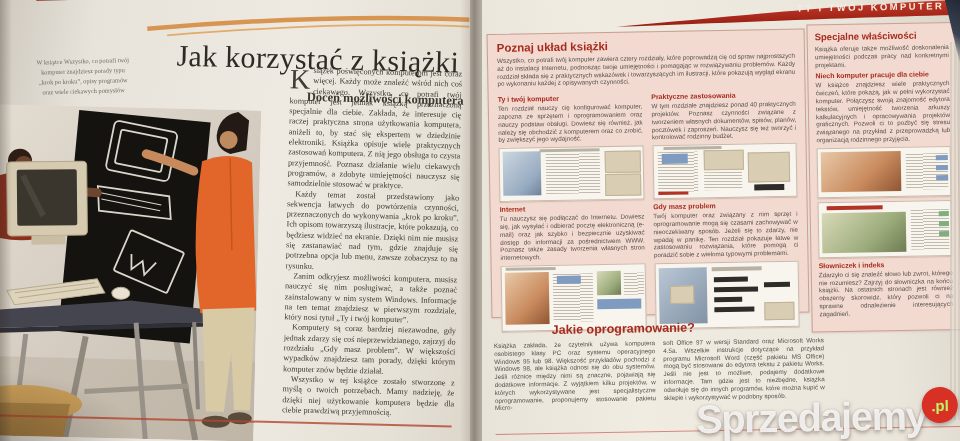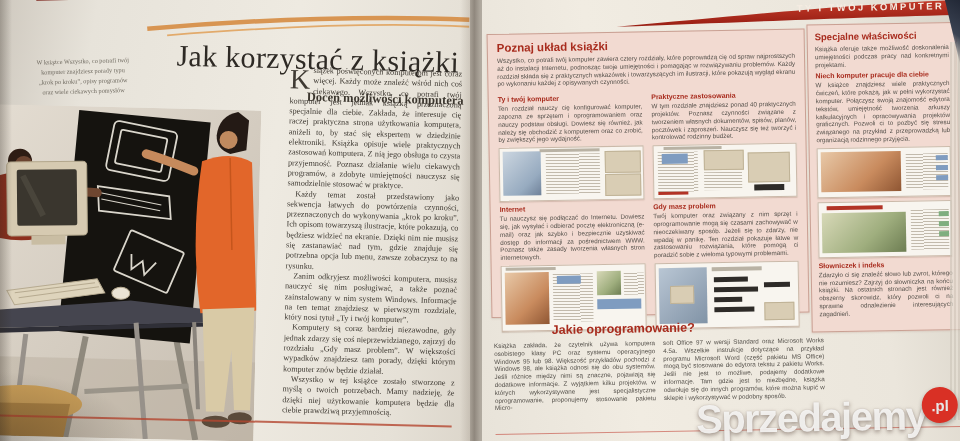--- a/index.html
+++ b/index.html
@@ -65,21 +65,21 @@
   .dark-blk{background:#2e2b28;}
   .red-strip{background:#b23325;}
   .blue-blk{background:#7f9cc0;}
   .beige-blk{background:#d9cdb4;border:1px solid #bfb296;}
   .graybar{background:#b9b2a4;}
 
   
   .watermark{position:absolute;right:2px;bottom:4px;display:flex;align-items:flex-start;z-index:50;transform:rotate(-1deg);}
   .wm-text{font-size:40px;font-weight:bold;color:rgba(252,252,250,.88);letter-spacing:-1.5px;
     text-shadow:0 2px 4px rgba(80,60,50,.5),0 0 1px rgba(110,90,80,.4);line-height:1;}
-  .wm-circle{width:36px;height:36px;border-radius:50%;background:#d93025;color:#e5e5e5;font-size:15px;
+  .wm-circle{width:36px;height:36px;border-radius:50%;background:#d93025;color:#bef264;font-size:15px;
     font-weight:bold;display:flex;align-items:center;justify-content:center;margin:-8px 0 0 -4px;
     box-shadow:0 2px 4px rgba(0,0,0,.3);}
   .edge-left{position:absolute;left:0;top:0;width:12px;height:441px;z-index:40;pointer-events:none;
     background:linear-gradient(90deg,rgba(45,38,30,.30),rgba(45,38,30,0));}
   .corner-bl{position:absolute;left:0;bottom:0;width:140px;height:70px;z-index:40;pointer-events:none;
     background:radial-gradient(ellipse at 0% 100%,rgba(40,32,25,.32),rgba(40,32,25,0) 70%);}
   .cover-tr{position:absolute;right:0;top:0;width:26px;height:64px;z-index:41;pointer-events:none;
     background:linear-gradient(215deg,#222836 0%,#3a4252 45%,rgba(58,66,82,0) 80%);
     clip-path:polygon(42% 0,100% 0,100% 100%);}
   .page-edges{position:absolute;right:0;top:42px;width:10px;height:378px;z-index:40;pointer-events:none;opacity:.7;

